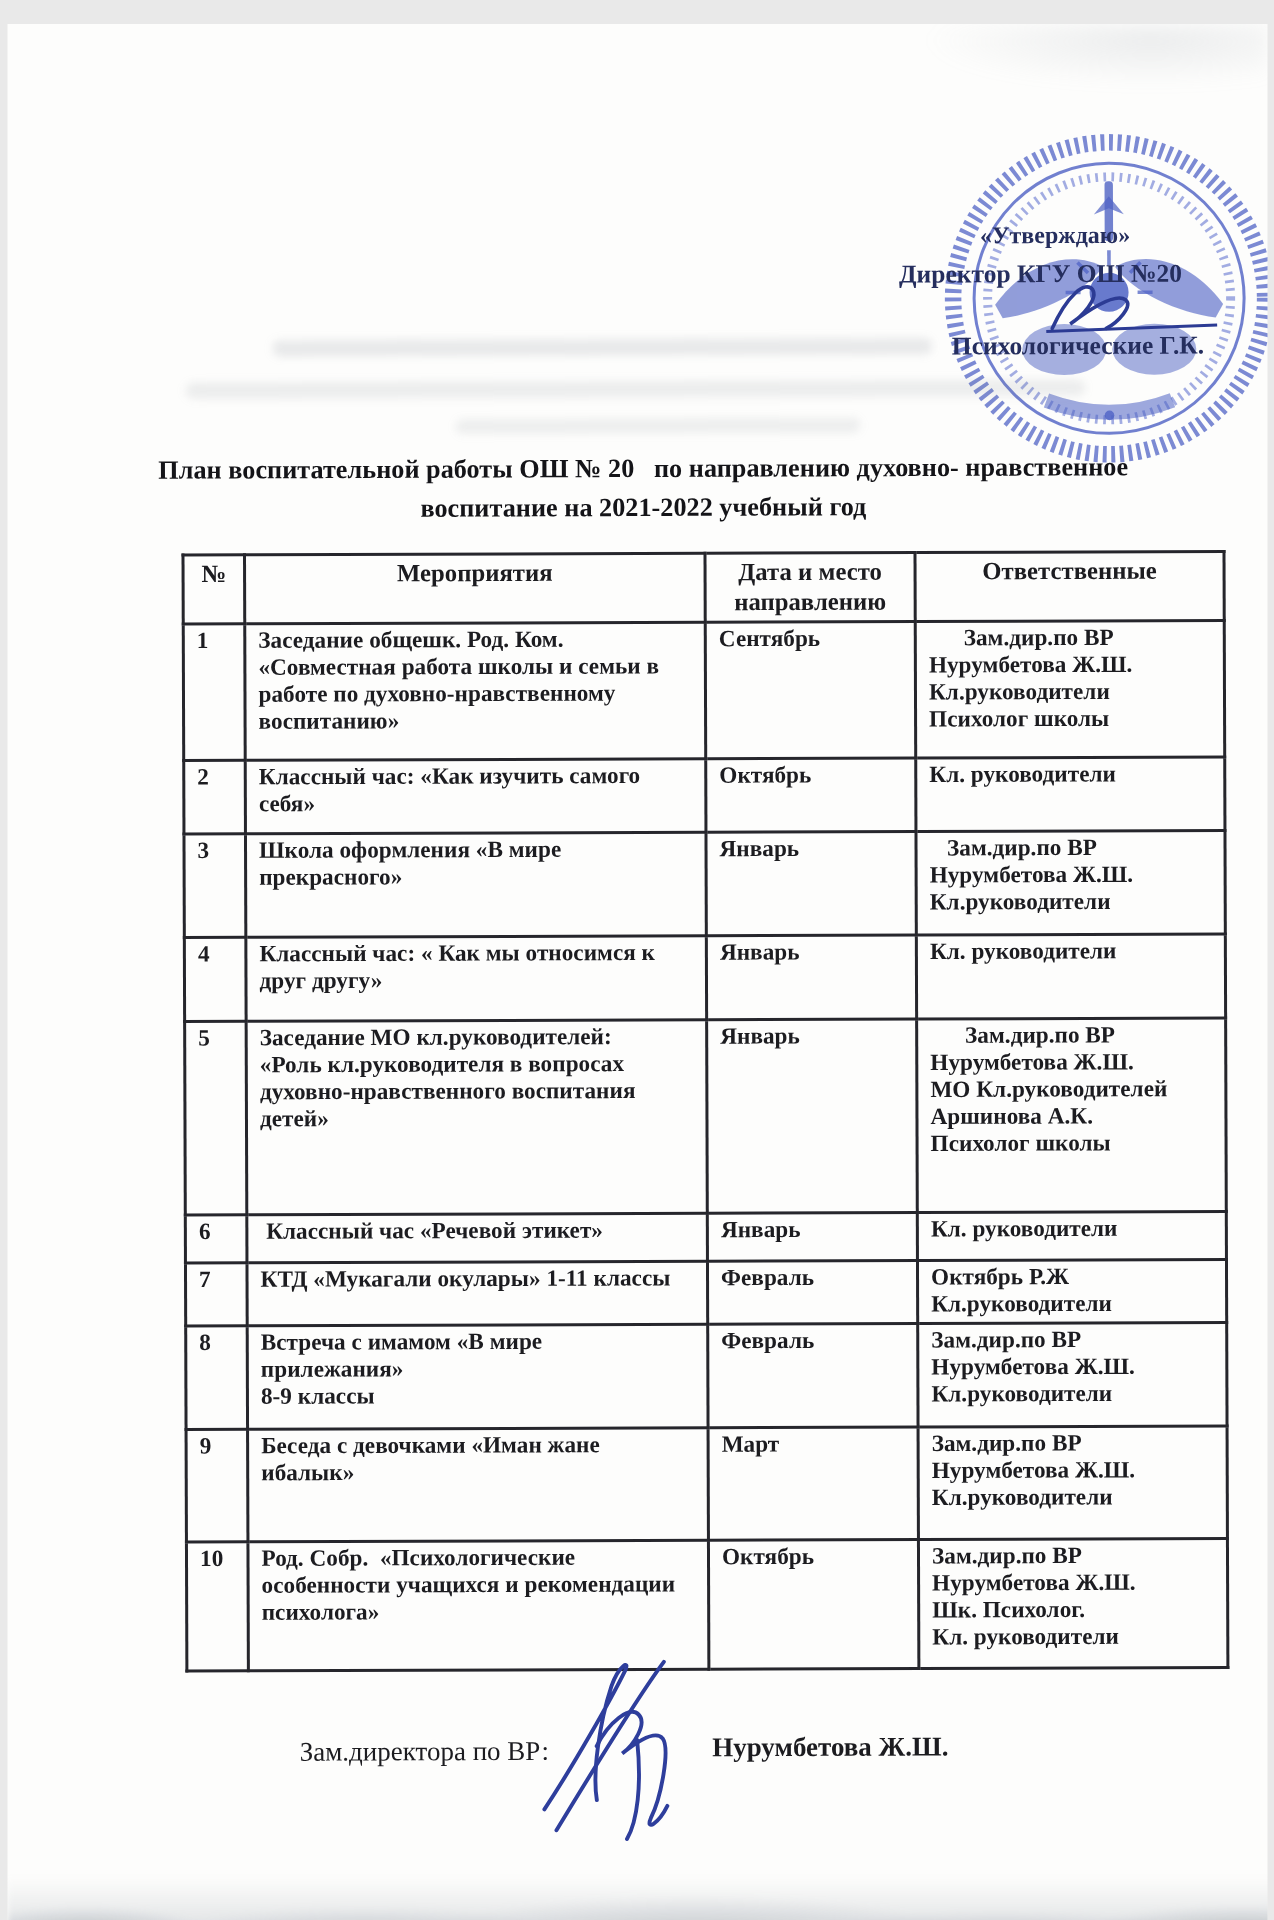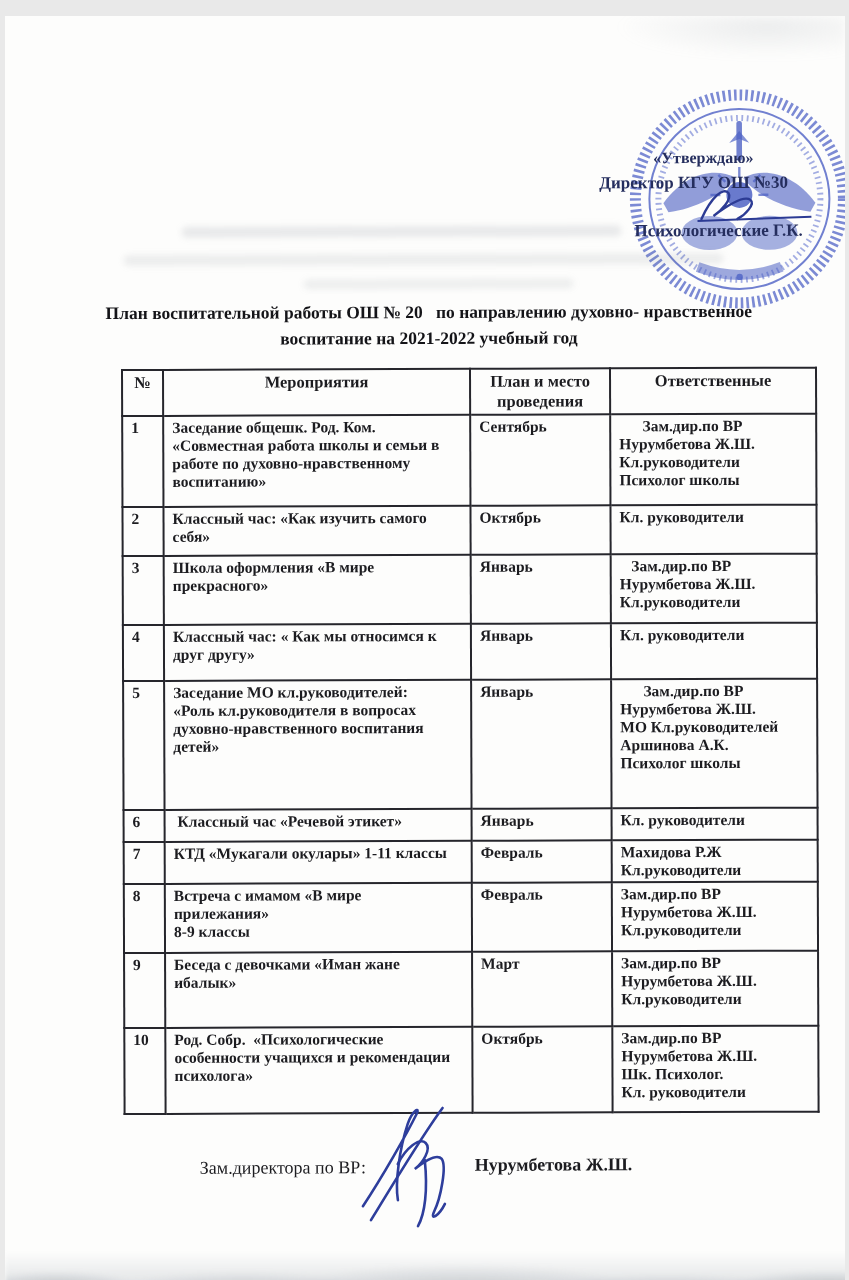--- a/index.html
+++ b/index.html
@@ -79,21 +79,21 @@
         <path d="M42,122 C64,92 94,86 114,97 C102,114 72,128 47,131 Z" opacity="0.62"></path>
         <path d="M194,122 C172,92 142,86 122,97 C134,114 164,128 189,131 Z" opacity="0.62"></path>
         <ellipse cx="88" cy="152" rx="28" ry="17" opacity="0.5"></ellipse>
         <ellipse cx="148" cy="152" rx="28" ry="17" opacity="0.5"></ellipse>
         <path d="M76,186 Q118,202 160,186" fill="none" stroke="#4056c0" stroke-width="10" opacity="0.55"></path>
         <circle cx="118" cy="196" r="3.2" opacity="0.8"></circle>
       </g>
     </svg>
 
     <div class="approval-text ap1">«Утверждаю»</div>
-    <div class="approval-text ap2">Директор КГУ ОШ №30</div>
+    <div class="approval-text ap2">Директор КГУ ОШ №20</div>
     <svg class="dirsig" width="90" height="44">
       <path d="M8,36 C18,14 30,4 35,10 C39,16 28,28 20,33 C32,24 50,12 57,17 C62,21 52,32 44,36" fill="none" stroke="#2c3b94" stroke-width="2.4" stroke-linecap="round"></path>
     </svg>
     <div class="sigline"></div>
     <div class="approval-text ap3">Психологические Г.К.</div>
 
     <div class="ghost g1"></div>
     <div class="ghost g2"></div>
     <div class="ghost g3"></div>
 
@@ -106,21 +106,21 @@
       <colgroup>
           <col style="width:41px">
           <col style="width:307px">
           <col style="width:140px">
           <col style="width:206px">
         </colgroup>
       <thead>
         <tr>
           <th>№</th>
           <th>Мероприятия</th>
-          <th>План и место проведения</th>
+          <th>Дата и место направлению</th>
           <th>Ответственные</th>
         </tr>
       </thead>
       <tbody>
           <tr class="row-1">
             <td class="c-num">1</td>
             <td class="c-event">Заседание общешк. Род. Ком.
 «Совместная работа школы и семьи в
 работе по духовно-нравственному
 воспитанию»</td>
@@ -169,21 +169,21 @@
           <tr class="row-6">
             <td class="c-num">6</td>
             <td class="c-event">&nbsp;Классный час «Речевой этикет»</td>
             <td class="c-date">Январь</td>
             <td class="c-resp">Кл. руководители</td>
           </tr>
           <tr class="row-7">
             <td class="c-num">7</td>
             <td class="c-event">КТД «Мукагали окулары» 1-11 классы</td>
             <td class="c-date">Февраль</td>
-            <td class="c-resp">Махидова Р.Ж
+            <td class="c-resp">Октябрь Р.Ж
 Кл.руководители</td>
           </tr>
           <tr class="row-8">
             <td class="c-num">8</td>
             <td class="c-event">Встреча с имамом «В мире
 прилежания»
 8-9 классы</td>
             <td class="c-date">Февраль</td>
             <td class="c-resp">Зам.дир.по ВР
 Нурумбетова Ж.Ш.

